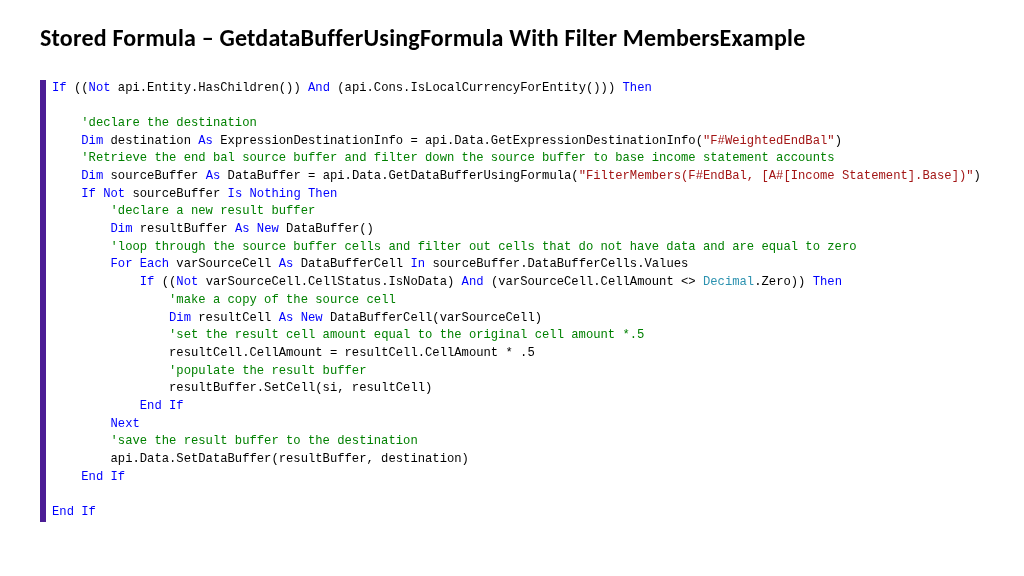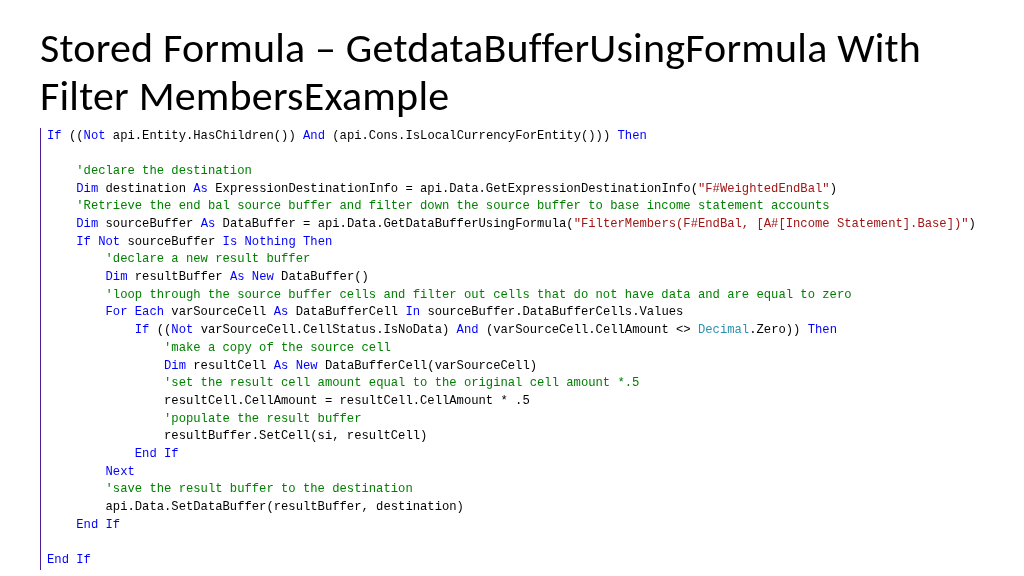--- a/index.html
+++ b/index.html
@@ -6,28 +6,28 @@
     margin: 0;
     padding: 24px 40px;
     font-family: Calibri, "Segoe UI", Arial, sans-serif;
     background: #fff;
     color: #000;
     width: 1024px;
     height: 576px;
     box-sizing: border-box;
   }
   h1 {
-    font-size: 42px;
-    font-weight: 400;
-    margin: 0 0 7px 0;
+    font-size: 24px;
+    font-weight: 700;
+    margin: 0 0 28px 0;
     line-height: 1.15;
     letter-spacing: 0.2px;
   }
   .code-wrap {
-    border-left: 1px solid #4c1d95;
+    border-left: 6px solid #4c1d95;
     padding-left: 6px;
   }
   pre {
     margin: 0;
     font-family: Consolas, "Courier New", monospace;
     font-size: 12.2px;
     line-height: 1.45;
     white-space: pre;
     color: #000;
   }

